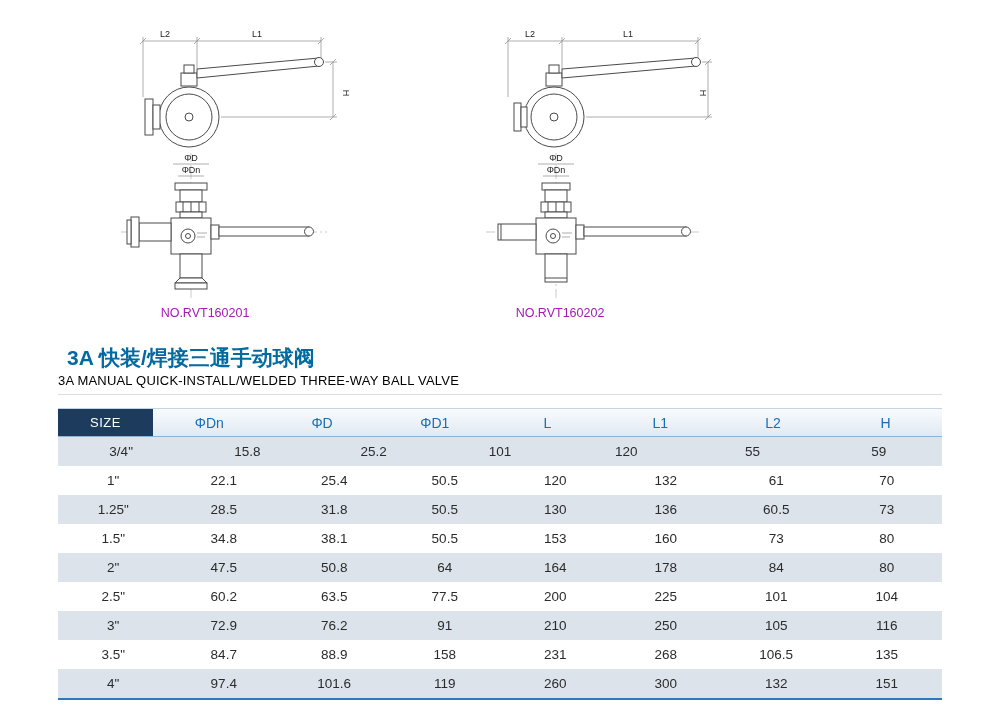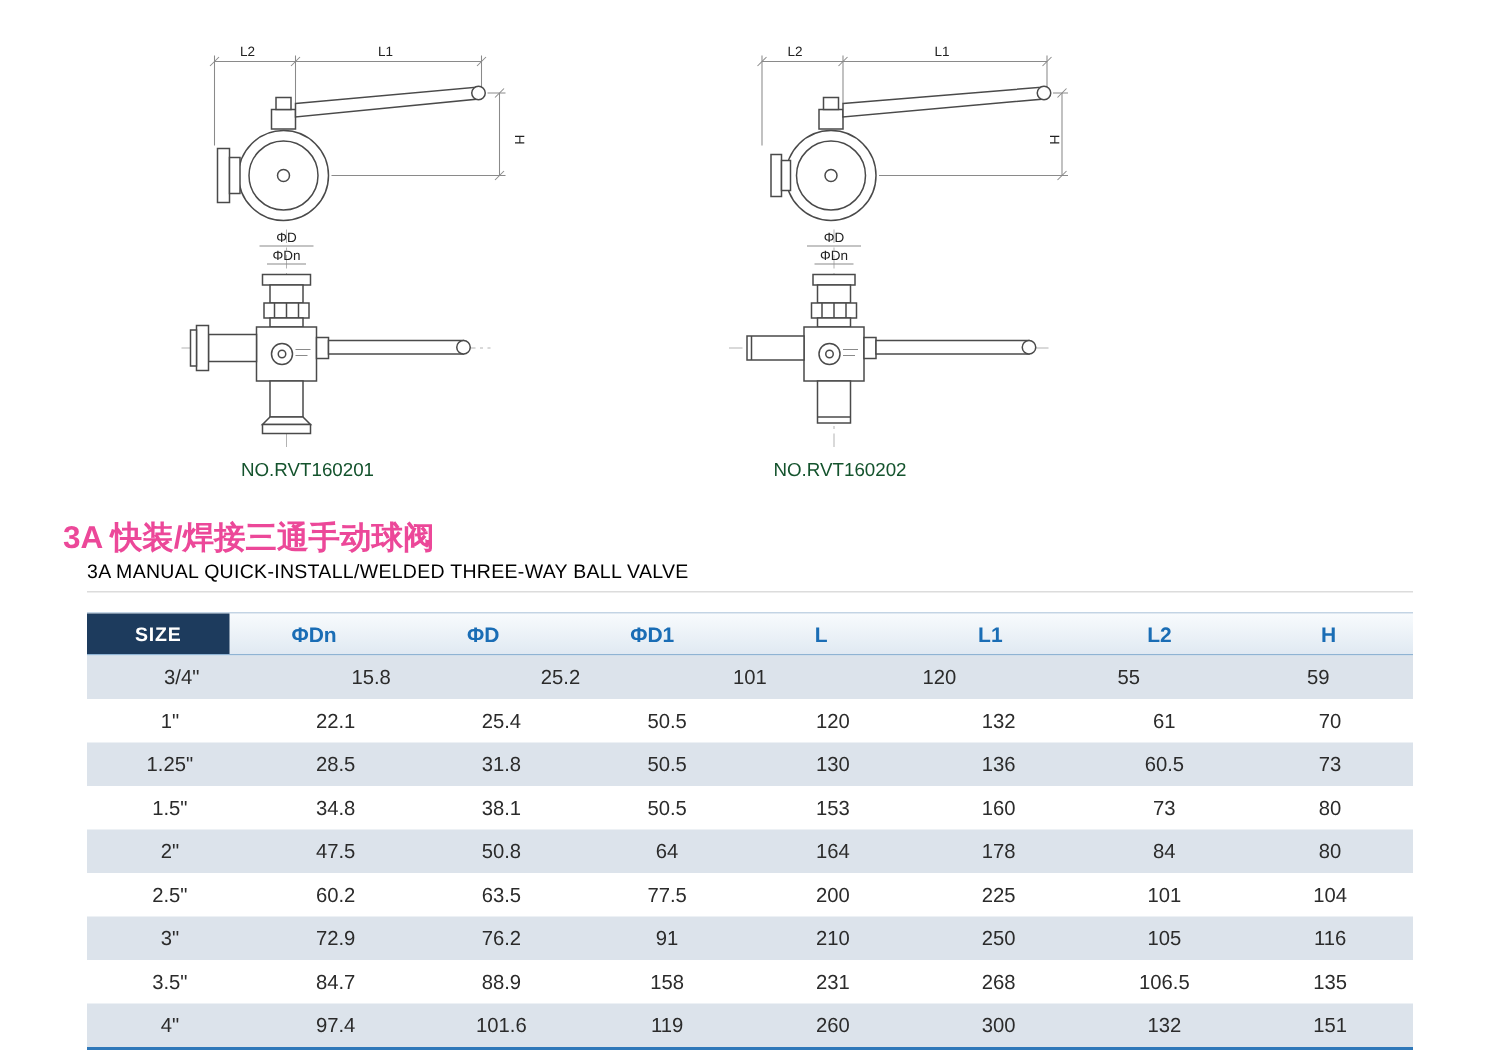--- a/index.html
+++ b/index.html
@@ -2,34 +2,34 @@
 <html><head>
 <meta charset="utf-8">
 <style>
   html,body{margin:0;padding:0;background:#fff;}
   #page{position:relative;width:1000px;height:708px;background:#ffffff;overflow:hidden;
         font-family:"Liberation Sans","DejaVu Sans",sans-serif;color:#222;}
 
   
   .drawing{position:absolute;top:25px;}
   .drawing svg{display:block;}
-  .drawing-number{position:absolute;width:160px;text-align:center;font-size:12.5px;color:#14532d;}
-
-  
-  .title-zh{position:absolute;left:42px;top:344px;font-size:21px;font-weight:bold;color:#ec4899;}
+  .drawing-number{position:absolute;width:160px;text-align:center;font-size:12.5px;color:#a21caf;}
+
+  
+  .title-zh{position:absolute;left:67px;top:344px;font-size:21px;font-weight:bold;color:#0369a1;}
   .title-en{position:absolute;left:58px;top:373px;font-size:13px;color:#000000;letter-spacing:.2px;}
   .title-rule{position:absolute;left:58px;top:394px;width:884px;border-bottom:1px solid #dcdcdc;}
 
   
   .spec-table{position:absolute;left:58px;top:408px;width:884px;font-size:13.5px;}
   .thead{display:flex;height:27px;align-items:stretch;
          background:linear-gradient(180deg,#f8fbfd 0%,#e0e9f2 100%);
          border-top:1px solid #c3d4e4;border-bottom:1px solid #8fb3d3;}
   .hcell{flex:1;display:flex;align-items:center;justify-content:center;
-         font-weight:bold;color:#1a6db5;font-size:14px;}
+         font-weight:normal;color:#1a6db5;font-size:14px;}
   .thead .size-col{background:#1d3b5d;color:#ffffff;font-size:13px;letter-spacing:.5px;}
   .size-col{flex:0 0 95px;}
   .tbody .trow{display:flex;height:29px;}
   .tbody .trow:nth-child(odd){background:#dce3eb;}
   .tbody .trow:nth-child(even){background:#ffffff;}
   .tbody .trow:last-child{border-bottom:2px solid #2f78b9;}
   .cell{flex:1;display:flex;align-items:center;justify-content:center;color:#2b2b2b;}
   .size-val{color:#2b2b2b;}
 
   

